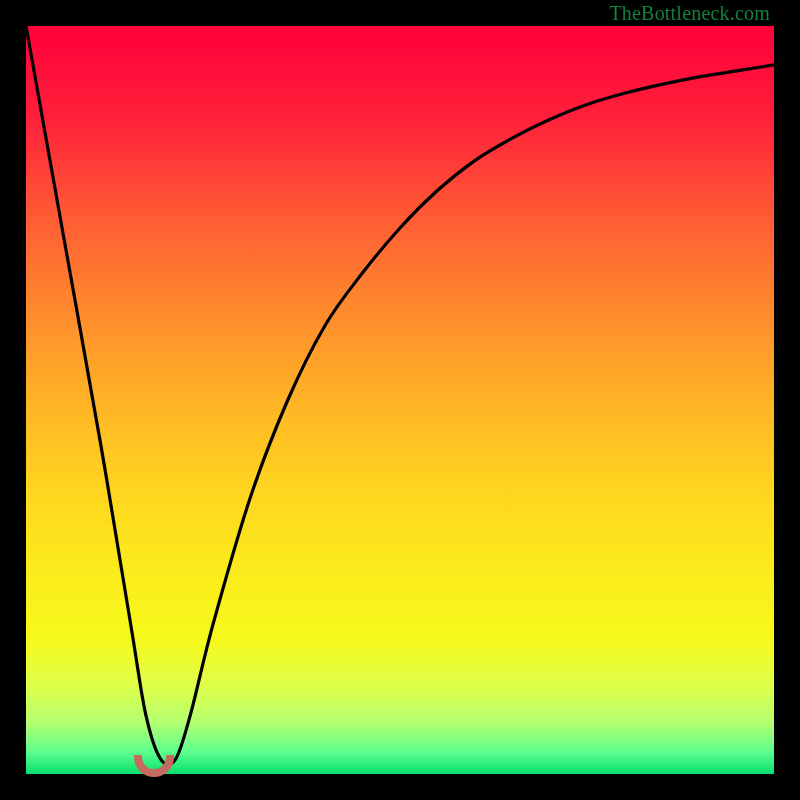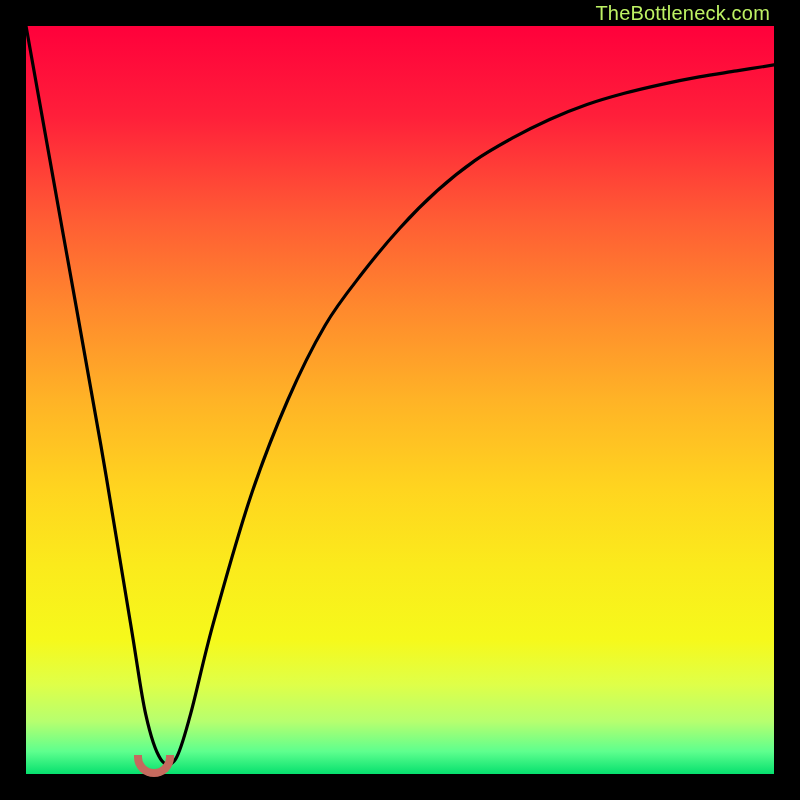--- a/index.html
+++ b/index.html
@@ -30,24 +30,25 @@
       #dfff48 88%,
       #b6ff6f 93%,
       #5eff8e 97%,
       #06e06e 100%
     );
   }
   .attribution {
     position: absolute;
     top: 2px;
     right: 30px;
-    color: #bef264;
+    color: #15803d;
     font-size: 20px;
     letter-spacing: 0.2px;
     font-weight: 500;
+    font-family: Liberation Serif, serif;
   }
   svg.curve {
     position: absolute;
     left: 0;
     top: 0;
     width: 748px;
     height: 748px;
   }
   .marker {
     position: absolute;

